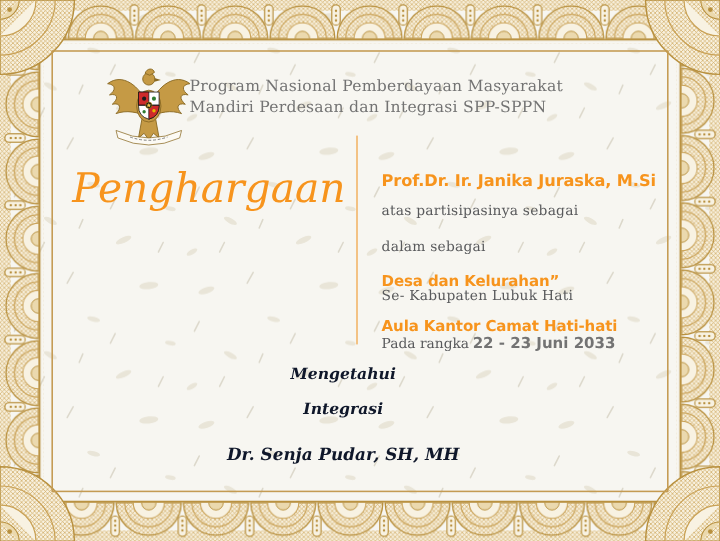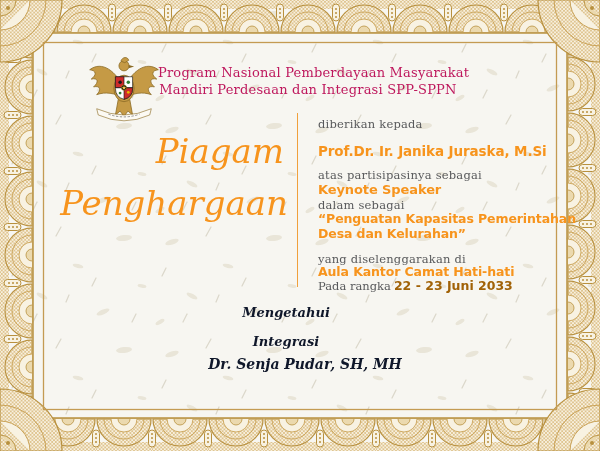--- a/index.html
+++ b/index.html
@@ -4,23 +4,23 @@
 <style>
   html,body{margin:0;padding:0;background:#e8e8e8;}
   .cert{
     position:relative;width:600px;height:451px;overflow:hidden;
     background:#F7F6F1;
     font-family:"DejaVu Serif",serif;
   }
   .bg-svg{position:absolute;left:0;top:0;width:600px;height:451px;}
   .abs{position:absolute;white-space:nowrap;}
   .header-block{
-    left:158px;top:64px;width:300px;text-align:center;
+    left:158px;top:64px;width:300px;
     font-family:"DejaVu Serif",serif;font-size:13px;line-height:17px;
-    color:#be185d;letter-spacing:.2px;
+    color:#737373;letter-spacing:.2px;
   }
   .emblem{left:85px;top:54px;width:78px;height:72px;}
   .title-block{left:52px;top:128px;width:236px;text-align:right;}
   .title-line{
     font-family:"DejaVu Serif",serif;font-style:italic;
     color:#F7941D;font-size:34px;line-height:46px;
   }
   .title-line.first{padding-right:4px;}
   .title-line.second{margin-top:6px;}
   .divider{left:297px;top:113px;width:1px;height:174px;background:#F0A03C;}
@@ -30,21 +30,21 @@
   }
   .orange-line{
     left:318px;font-family:"DejaVu Sans",sans-serif;font-weight:bold;
     font-size:12.5px;color:#F7941D;letter-spacing:-.1px;
   }
   .recipient{font-size:13.5px;}
   .role{font-size:13px;}
   .date-row{left:318px;font-size:11.5px;color:#58595B;font-family:"DejaVu Serif",serif;}
   .date-row .date-val{
     font-family:"DejaVu Sans",sans-serif;font-weight:bold;
-    font-size:12.5px;color:#a16207;margin-left:3px;
+    font-size:12.5px;color:#737373;margin-left:3px;
   }
   .sig-line{
     left:0;width:572px;text-align:center;
     font-family:"DejaVu Serif",serif;font-style:italic;font-weight:bold;
     color:#0f172a;font-size:13px;
   }
   .sig-name{font-size:14px;}
 </style>
 </head>
 <body>
@@ -148,36 +148,32 @@
     <circle cx="50" cy="43" r="3.4" fill="#151515" stroke="#E6B800" stroke-width="0.5"></circle>
     <path d="M50,40.6 L50.8,42.3 L52.6,42.4 L51.2,43.6 L51.7,45.3 L50,44.3 L48.3,45.3 L48.8,43.6 L47.4,42.4 L49.2,42.3 Z" fill="#F2C94C"></path>
   </svg>
 
   <div class="abs header-block">
     <div>Program Nasional Pemberdayaan Masyarakat</div>
     <div>Mandiri Perdesaan dan Integrasi SPP-SPPN</div>
   </div>
 
   <div class="abs title-block">
-    <div class="title-line first">Piagam</div>
     <div class="title-line second">Penghargaan</div>
   </div>
 
   <div class="abs divider"></div>
 
-  <div class="abs gray-line" style="top:117px;">diberikan kepada</div>
   <div class="abs orange-line recipient" style="top:143px;">Prof.Dr. Ir. Janika Juraska, M.Si</div>
   <div class="abs gray-line" style="top:168px;">atas partisipasinya sebagai</div>
-  <div class="abs orange-line role" style="top:182px;">Keynote Speaker</div>
   <div class="abs gray-line" style="top:198px;">dalam sebagai</div>
-  <div class="abs orange-line" style="top:211px;">“Penguatan Kapasitas Pemerintahan</div>
   <div class="abs orange-line" style="top:226px;">Desa dan Kelurahan”</div>
-  <div class="abs gray-line" style="top:252px;">yang diselenggarakan di</div>
+  <div class="abs gray-line" style="top:239px;">Se- Kabupaten Lubuk Hati</div>
   <div class="abs orange-line" style="top:264px;">Aula Kantor Camat Hati-hati</div>
   <div class="abs date-row" style="top:278px;">
     <span>Pada rangka</span><span class="date-val">22 - 23 Juni 2033</span>
   </div>
 
   <div class="abs sig-line" style="top:305px;">Mengetahui</div>
   <div class="abs sig-line" style="top:334px;">Integrasi</div>
-  <div class="abs sig-line sig-name" style="top:356px;padding-left:19px;">Dr. Senja Pudar, SH, MH</div>
+  <div class="abs sig-line sig-name" style="top:371px;">Dr. Senja Pudar, SH, MH</div>
 
 </div>
 
 </body></html>

